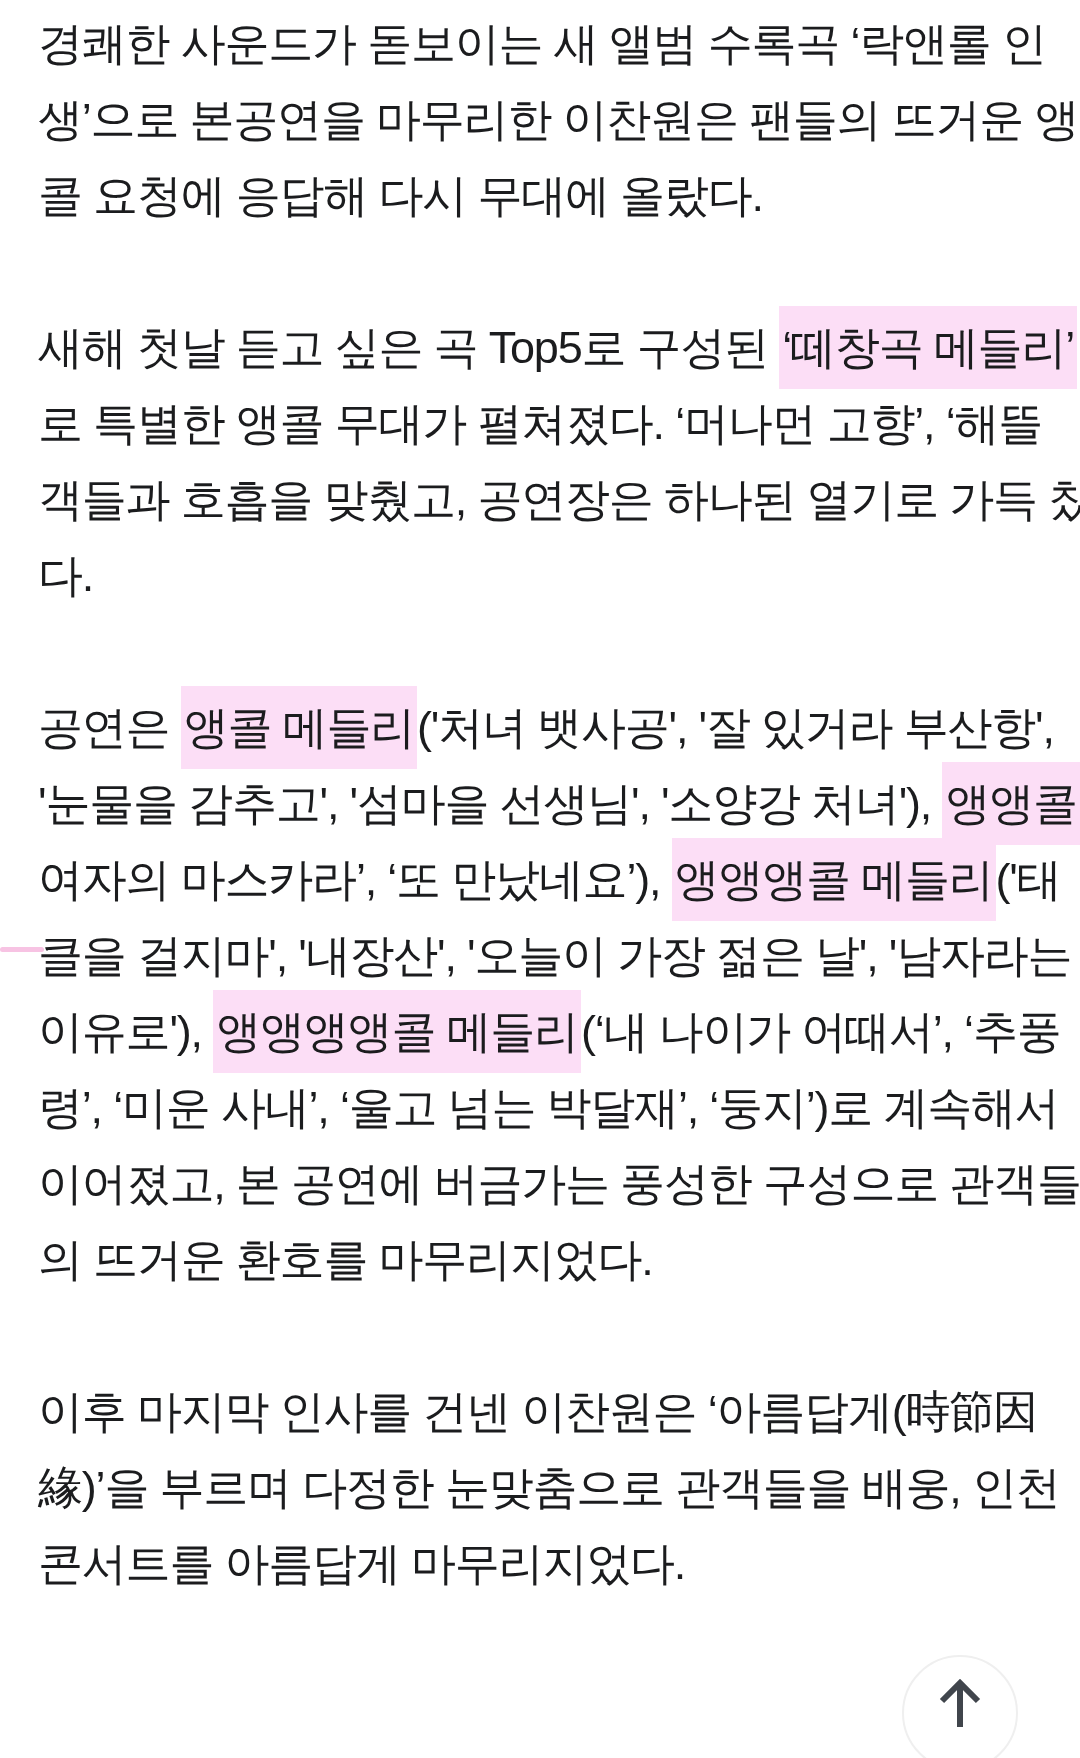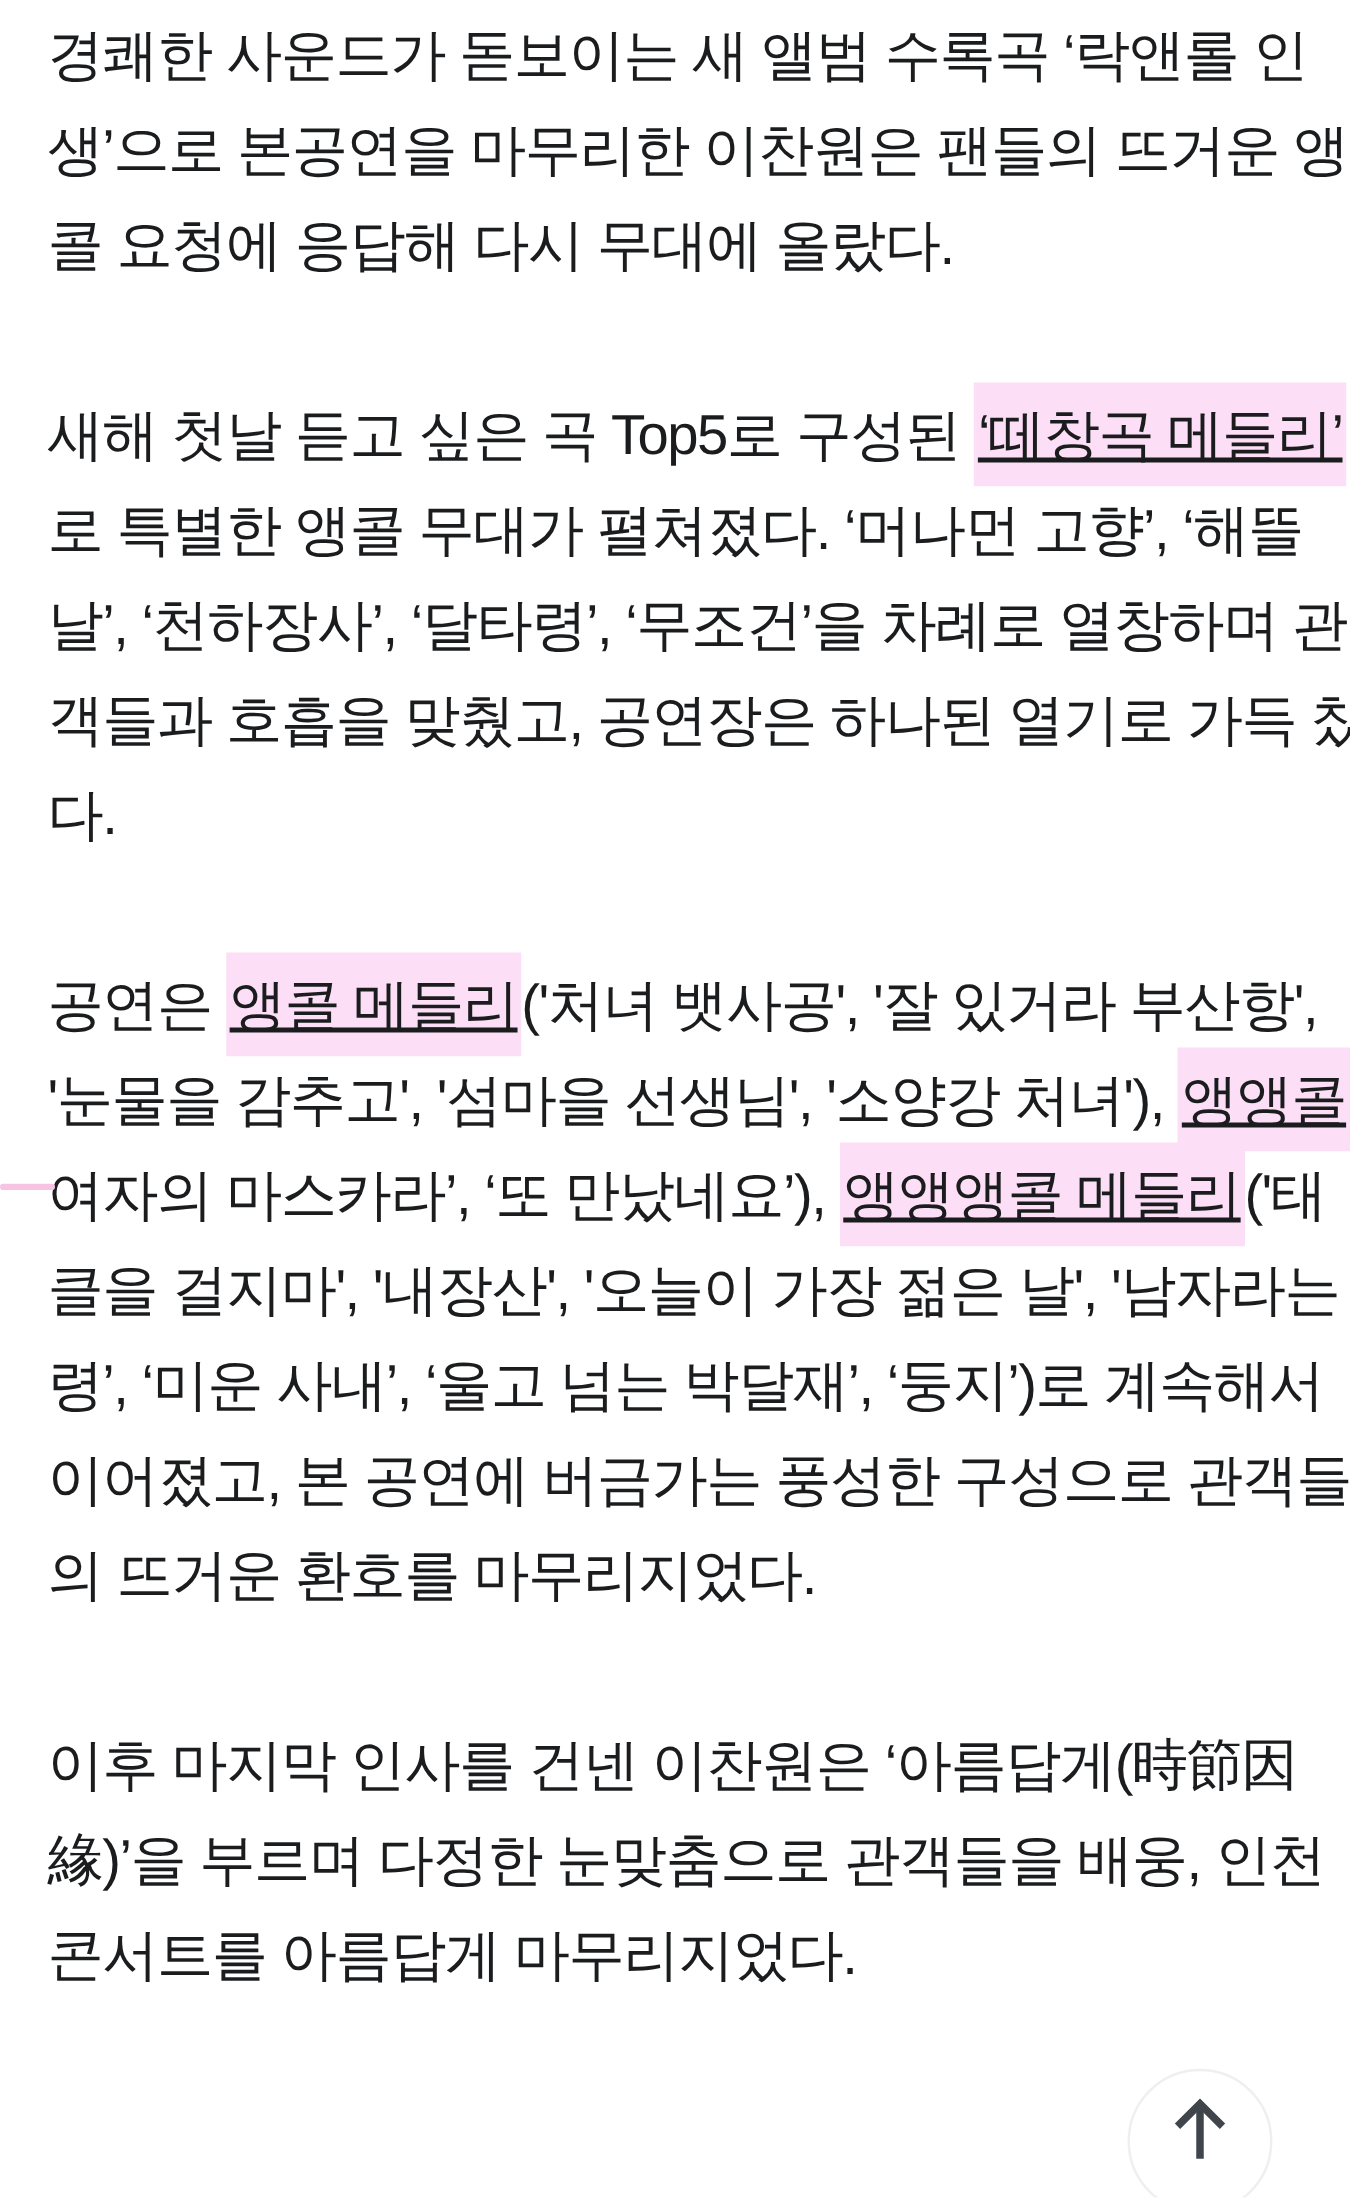--- a/index.html
+++ b/index.html
@@ -36,21 +36,20 @@
     padding:0;
   }
   .line{
     display:block;
     height:76px;
     white-space:nowrap;
   }
   .hl{
     background:var(--hl);
     padding:16px 3px;
-    text-decoration:underline;
   }
   .selection-dash{
     position:absolute;
     left:0;
     top:947px;
     width:44px;
     height:5px;
     background:var(--dash);
     border-radius:3px;
   }
@@ -80,29 +79,29 @@
 
 <div class="article">
     <p class="para">
       <span class="line"><span class="">경쾌한 사운드가 돋보이는 새 앨범 수록곡 ‘락앤롤 인</span></span>
       <span class="line"><span class="">생’으로 본공연을 마무리한 이찬원은 팬들의 뜨거운 앵</span></span>
       <span class="line"><span class="">콜 요청에 응답해 다시 무대에 올랐다.</span></span>
     </p>
     <p class="para">
       <span class="line"><span class="">새해 첫날 듣고 싶은 곡 Top5로 구성된 </span><span class="hl">‘떼창곡 메들리’</span></span>
       <span class="line"><span class="">로 특별한 앵콜 무대가 펼쳐졌다. ‘머나먼 고향’, ‘해뜰</span></span>
-      <span class="line"><span class="">날’, ‘천하장사’, ‘달타령’, ‘무조건’을 차례로 열창하며 관</span></span>
       <span class="line"><span class="">객들과 호흡을 맞췄고, 공연장은 하나된 열기로 가득 찼</span></span>
       <span class="line"><span class="">다.</span></span>
     </p>
     <p class="para">
       <span class="line"><span class="">공연은 </span><span class="hl">앵콜 메들리</span><span class="">('처녀 뱃사공', '잘 있거라 부산항',</span></span>
       <span class="line"><span class="">'눈물을 감추고', '섬마을 선생님', '소양강 처녀'), </span><span class="hl">앵앵콜</span></span>
       <span class="line"><span class="">여자의 마스카라’, ‘또 만났네요’), </span><span class="hl">앵앵앵콜 메들리</span><span class="">('태</span></span>
       <span class="line"><span class="">클을 걸지마', '내장산', '오늘이 가장 젊은 날', '남자라는</span></span>
+      <span class="line"><span class="">이유로'), </span><span class="hl">앵앵앵앵콜 메들리</span><span class="">(‘내 나이가 어때서’, ‘추풍</span></span>
       <span class="line"><span class="">령’, ‘미운 사내’, ‘울고 넘는 박달재’, ‘둥지’)로 계속해서</span></span>
       <span class="line"><span class="">이어졌고, 본 공연에 버금가는 풍성한 구성으로 관객들</span></span>
       <span class="line"><span class="">의 뜨거운 환호를 마무리지었다.</span></span>
     </p>
     <p class="para">
       <span class="line"><span class="">이후 마지막 인사를 건넨 이찬원은 ‘아름답게(時節因</span></span>
       <span class="line"><span class="">緣)’을 부르며 다정한 눈맞춤으로 관객들을 배웅, 인천</span></span>
       <span class="line"><span class="">콘서트를 아름답게 마무리지었다.</span></span>
     </p>
   </div>

